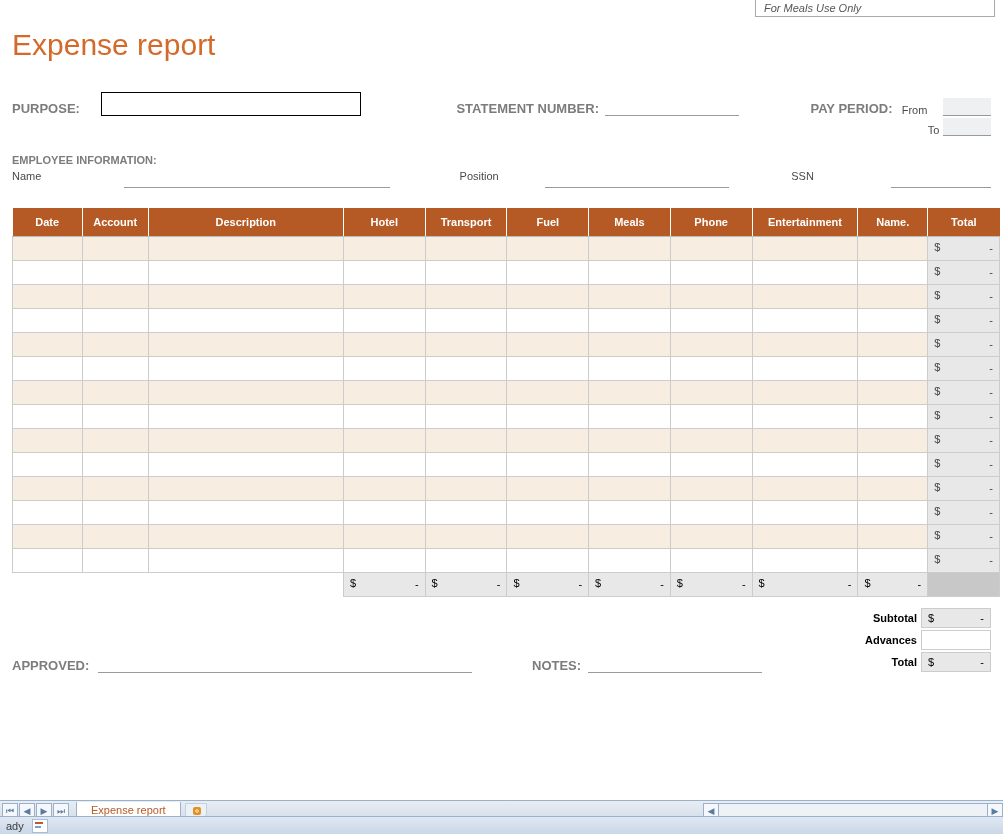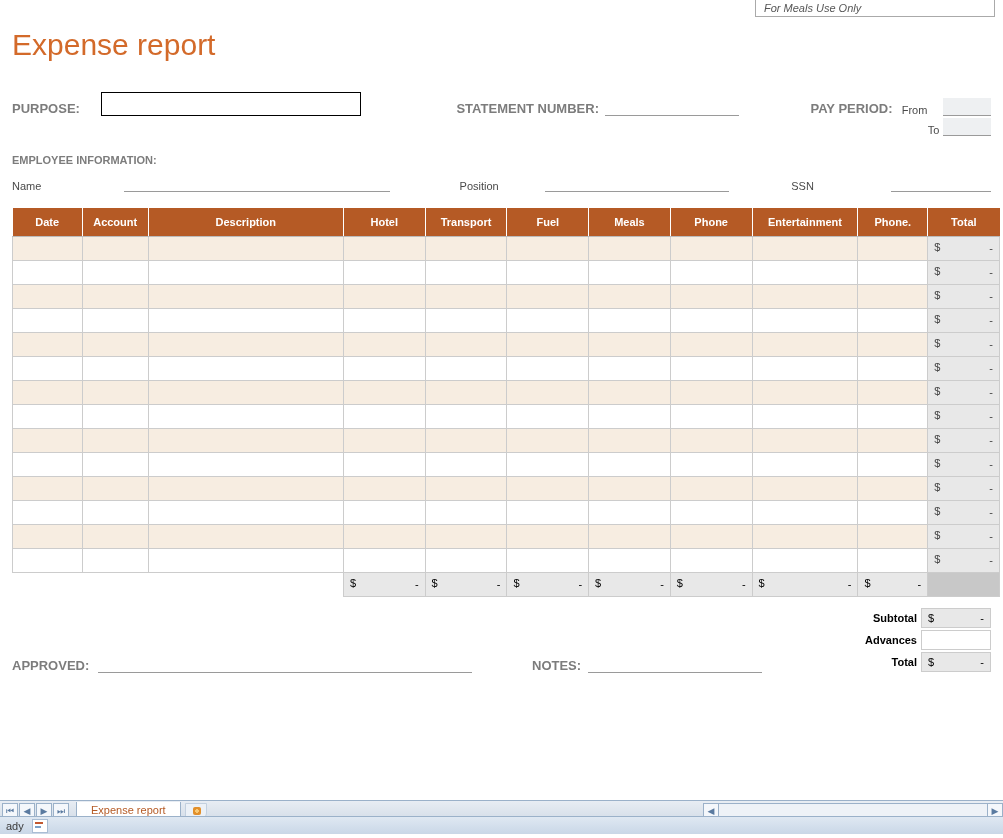--- a/index.html
+++ b/index.html
@@ -69,21 +69,21 @@
   .row1 .col-g { width: 48px; background:#eef0f2; border-bottom:1px solid #9a9a9a; height:18px;}
   .row1b { display:flex; padding:0 4px; height:20px; align-items:flex-end; }
   .row1b .sp { width: 895px; }
   .row1b .col-f { width: 42px; text-align:right; padding-right:4px; }
   .row1b .col-g { width: 48px; background:#eef0f2; border-bottom:1px solid #9a9a9a; height:18px;}
   .emp-header {
     color: #7c7c7c;
     font-weight: bold;
     padding: 18px 4px 4px 4px;
   }
-  .emp-row { display:flex; padding: 0 4px; height:22px; align-items:flex-end; }
+  .emp-row { display:flex; padding: 0 4px; height:22px; }
   .emp-row .l1 { width: 112px; }
   .emp-row .f1 { width: 266px; }
   .emp-row .g1 { width: 70px; }
   .emp-row .l2 { width: 86px; }
   .emp-row .f2 { width: 184px; }
   .emp-row .g2 { width: 62px; }
   .emp-row .l3 { width: 100px; }
   .emp-row .f3 { width: 100px; }
 
   table.exp {
@@ -315,21 +315,21 @@
       <tr>
         <th class="c-date">Date</th>
         <th class="c-acct">Account</th>
         <th class="c-desc">Description</th>
         <th class="c-amt">Hotel</th>
         <th class="c-amt">Transport</th>
         <th class="c-amt">Fuel</th>
         <th class="c-amt">Meals</th>
         <th class="c-amt">Phone</th>
         <th class="c-ent">Entertainment</th>
-        <th class="c-misc">Phone.</th>
+        <th class="c-misc">Name.</th>
         <th class="c-total">Total</th>
       </tr>
     </thead>
     <tbody id="exp-body">
         <tr class="alt">
           <td></td>
           <td></td>
           <td></td>
           <td></td>
           <td></td>

